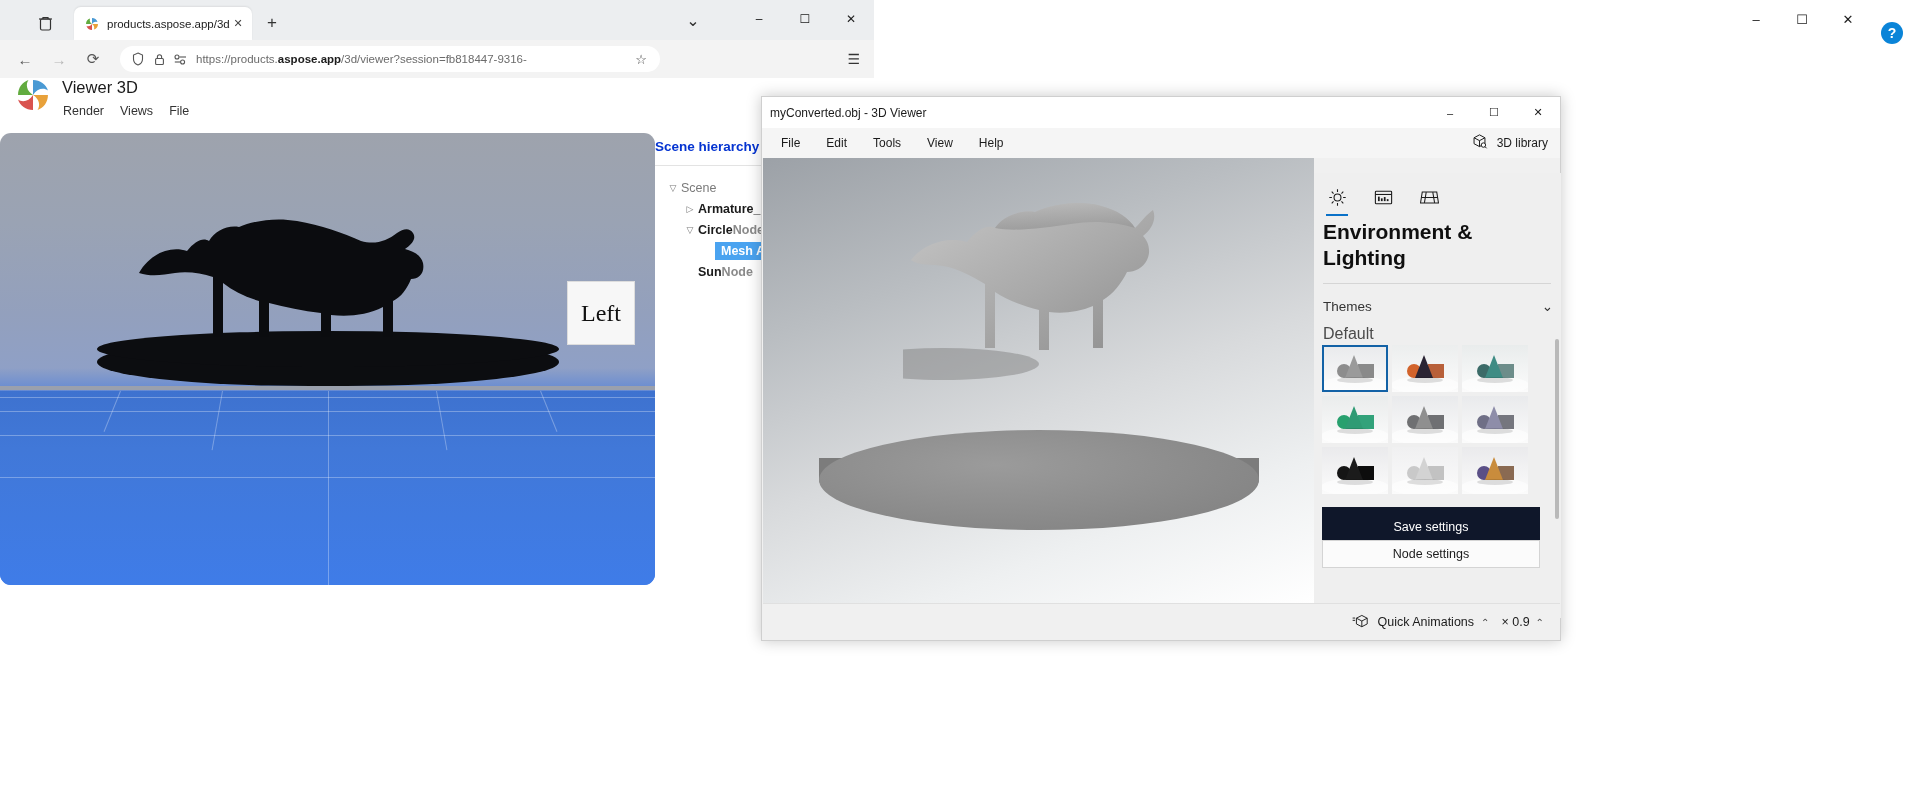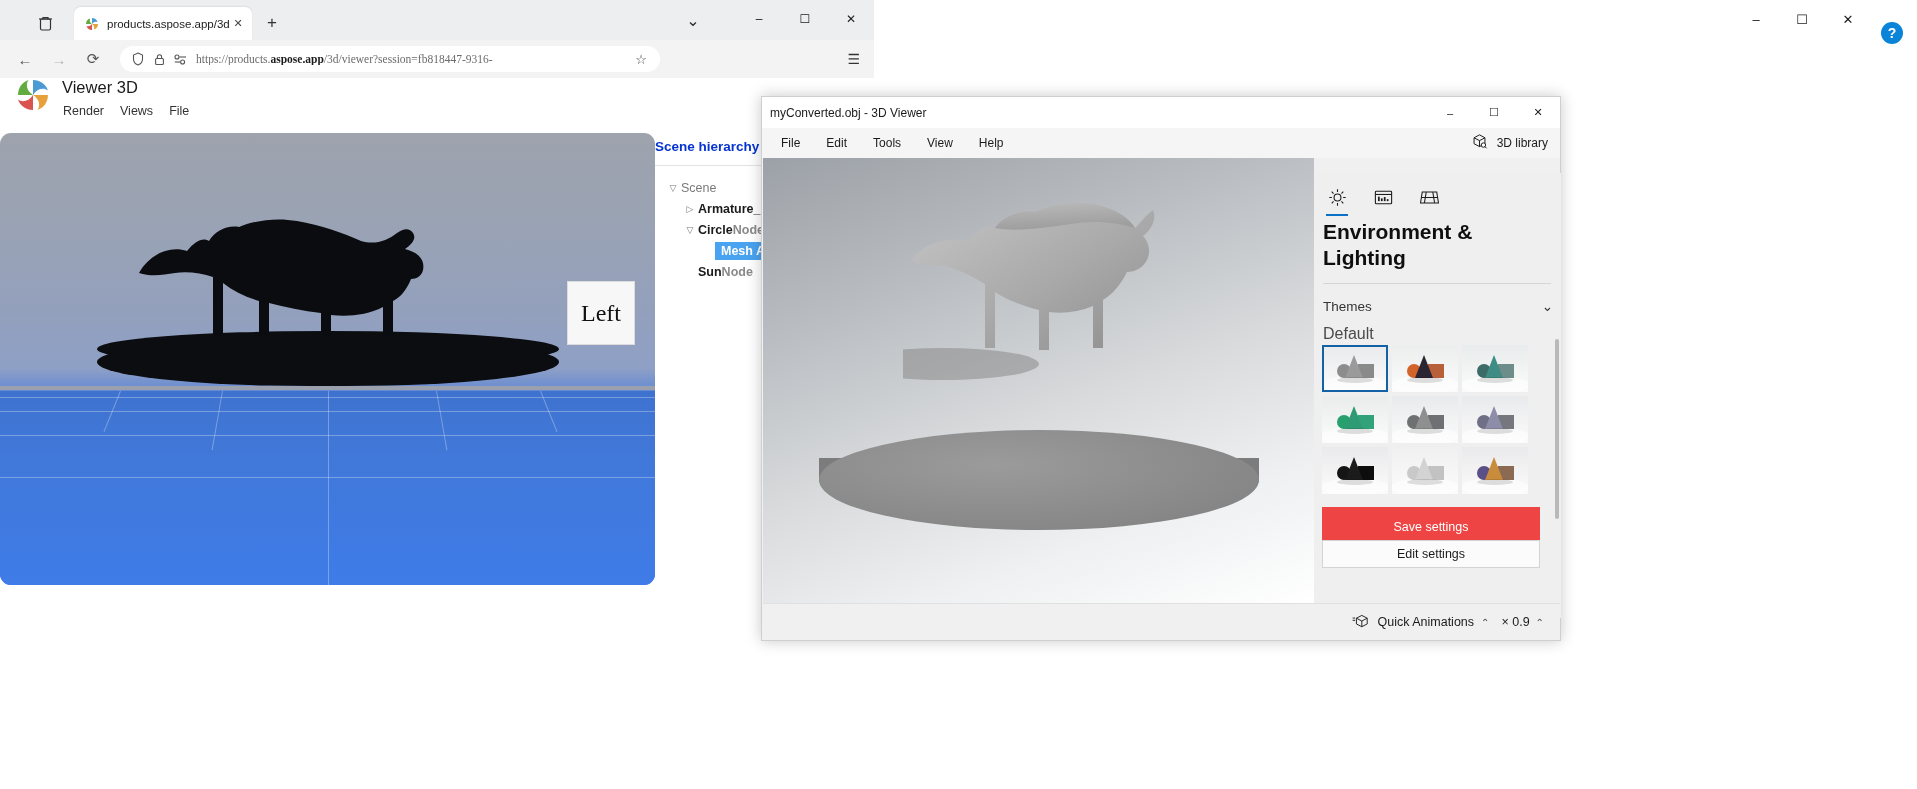--- a/index.html
+++ b/index.html
@@ -47,21 +47,21 @@
             background:#f3f3f3; display:flex; align-items:center; }
   .navbtn { width:34px; height:30px; display:flex; align-items:center;
             justify-content:center; color:#555; font-size:15px; }
   .navbtn.first { margin-left:8px; }
   .omnibox { flex:1 1 auto; height:26px; background:#ffffff; border-radius:13px;
             margin:0 6px 0 10px; display:flex; align-items:center; padding:0 9px;
             max-width:540px; }
   .omni-ic { width:18px; height:18px; display:flex; align-items:center;
             justify-content:center; color:#555; font-size:12px; margin-right:3px;}
   .omni-url { flex:1 1 auto; font-size:11.5px; color:#6b6b6b; white-space:nowrap;
-            overflow:hidden; margin-left:4px;font-family:Liberation Serif, serif; }
+            overflow:hidden; margin-left:4px; }
   .omni-url b { color:#1c1c1c; font-weight:600; }
   .omni-star { width:20px; display:flex; align-items:center; justify-content:center;
             color:#444; font-size:13px; }
   .hamb { position:absolute; right:14px; top:11px; color:#333; font-size:14px; }
 
   
   .page { position:absolute; left:0; top:78px; width:874px; height:639px;
           background:#ffffff; }
   .brand { position:absolute; left:14px; top:76px; width:38px; height:38px; }
   .brand-title { position:absolute; left:62px; top:78px; font-size:16.5px;
@@ -150,21 +150,21 @@
   .v-sect { position:absolute; left:9px; top:120px; width:230px; height:26px;
           display:flex; align-items:center; justify-content:space-between;
           font-size:13.5px; color:#343434; }
   .v-default { position:absolute; left:9px; top:152px; font-size:16px; color:#4a4a4a;}
   .themes { position:absolute; left:8px; top:172px; width:230px;
           display:flex; flex-wrap:wrap; gap:4px; }
   .theme { width:66px; height:47px; background:#e2e4e6; position:relative;
           overflow:hidden; }
   .theme.selected { outline:2px solid #1362a6; outline-offset:-2px; }
   .btn-save { position:absolute; left:8px; top:334px; width:218px; height:40px;
-          background:#ef4444; color:#fff; font-size:12.5px; display:flex;
+          background:#0f172a; color:#fff; font-size:12.5px; display:flex;
           align-items:center; justify-content:center; }
   .btn-load { position:absolute; left:8px; top:367px; width:218px; height:28px;
           background:#fbfbfb; border:1px solid #d4d4d4; color:#1b1b1b;
           font-size:12.5px; display:flex; align-items:center; justify-content:center;}
   .v-scroll { position:absolute; right:2px; top:166px; width:4px; height:180px;
           background:#b9b9b9; border-radius:2px; }
 
   .v-status { position:absolute; left:1px; top:506px; width:797px; height:37px;
           background:#f0f0f0; border-top:1px solid #e0e0e0;
           display:flex; align-items:center; justify-content:flex-end; }
@@ -545,21 +545,21 @@
               <ellipse cx="33" cy="40" rx="34" ry="9" fill="#ffffff" opacity=".55"></ellipse>
               <circle cx="22" cy="26" r="7" fill="#5a4f86"></circle>
               <rect x="36" y="19" width="16" height="14" fill="#8a6a52"></rect>
               <path d="M32 10 L41 33 L23 33 Z" fill="#c98c3c"></path>
               <ellipse cx="33" cy="35" rx="18" ry="3" fill="#000" opacity=".12"></ellipse>
             </svg></div>
         </div>
       <div class="v-scroll"></div>
 
       <div class="btn-save">Save settings</div>
-      <div class="btn-load">Edit settings</div>
+      <div class="btn-load">Node settings</div>
     </div>
 
     <div class="v-status">
       <div class="qa">
         <span>
           <svg width="18" height="16" viewBox="0 0 22 18" fill="none" stroke="#1b1b1b" stroke-width="1.15">
             <path d="M12 2.2 18.6 5.6v7L12 16 5.4 12.6v-7z"></path>
             <path d="M5.4 5.6 12 9l6.6-3.4M12 9v7"></path>
             <path d="M0.8 5.4h3M0.8 8.2h3"></path>
           </svg>

